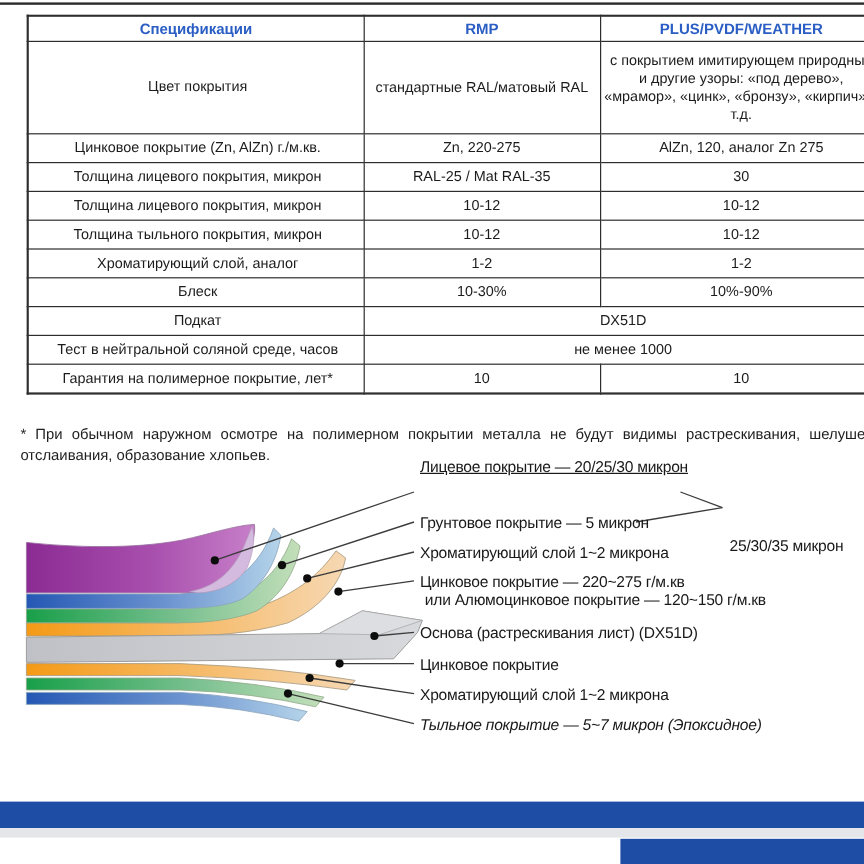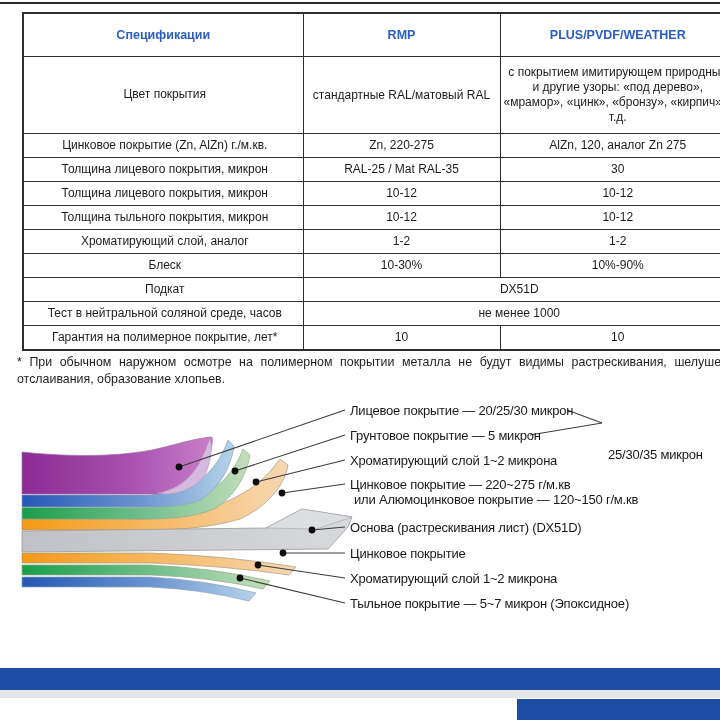--- a/index.html
+++ b/index.html
@@ -6,21 +6,21 @@
   body{
     width:720px;height:720px;position:relative;overflow:hidden;background:#ffffff;
     font-family:"Liberation Sans", sans-serif;
   }
   .topline{position:absolute;left:0;top:2px;width:720px;height:2px;background:#2b2b2b;}
 
   
   .table-wrap{position:absolute;left:22px;top:12px;width:698px;overflow:hidden;}
   table.spec{border-collapse:collapse;table-layout:fixed;width:713px;border:2.4px solid #2e2e2e;}
   table.spec td, table.spec th{border:1.6px solid #2e2e2e;overflow:hidden;}
-  th.hdr{color:#2a5ec4;font-size:12.5px;font-weight:bold;height:20px;padding:11px 2px;text-align:center;}
+  th.hdr{color:#2a5ec4;font-size:12.5px;font-weight:bold;height:20px;padding:0 2px;text-align:center;}
   td.lbl{font-size:12px;color:#1c1c1c;text-align:center;padding:1px 4px 1px 7px;height:21px;line-height:13.5px;}
   td.val{font-size:12px;color:#1c1c1c;text-align:center;padding:1px 3px;height:21px;line-height:14.5px;}
   tr.tall td{height:74px;}
   tr.tall td.val{line-height:14.8px;}
 
   
   .footnote{
     position:absolute;left:17px;top:342px;width:728px;
     font-size:12.4px;line-height:16.5px;color:#1f1f1f;text-align:justify;
   }
@@ -166,26 +166,26 @@
     <circle cx="235" cy="76" r="3.4"></circle>
     <circle cx="256" cy="87" r="3.4"></circle>
     <circle cx="282" cy="98" r="3.4"></circle>
     <circle cx="312" cy="135" r="3.4"></circle>
     <circle cx="283" cy="158" r="3.4"></circle>
     <circle cx="258" cy="170" r="3.4"></circle>
     <circle cx="240" cy="183" r="3.4"></circle>
   </g>
 </svg>
 
-<div class="dlabel" style="left:350px;top:403px;">Лицевое покрытие  —  20/25/30 микрон</div>
+<div class="dlabel" style="left:350px;top:381px;text-decoration:underline;">Лицевое покрытие  —  20/25/30 микрон</div>
 <div class="dlabel" style="left:350px;top:428px;">Грунтовое покрытие  —  5 микрон</div>
 <div class="dlabel" style="left:350px;top:453px;">Хроматирующий слой 1~2 микрона</div>
 <div class="dlabel" style="left:350px;top:477px;">Цинковое покрытие — 220~275 г/м.кв</div>
 <div class="dlabel" style="left:354px;top:492px;">или Алюмоцинковое покрытие — 120~150 г/м.кв</div>
 <div class="dlabel" style="left:350px;top:520px;">Основа (растрескивания лист) (DX51D)</div>
 <div class="dlabel" style="left:350px;top:546px;text-align:right;">Цинковое покрытие</div>
 <div class="dlabel" style="left:350px;top:571px;">Хроматирующий слой 1~2 микрона</div>
-<div class="dlabel" style="left:350px;top:596px;">Тыльное покрытие — 5~7 микрон (Эпоксидное)</div>
+<div class="dlabel" style="left:350px;top:596px;font-style:italic;">Тыльное покрытие — 5~7 микрон (Эпоксидное)</div>
 <div class="dlabel" style="left:608px;top:416px;margin-top:31px;">25/30/35 микрон</div>
 
 <div class="bar-blue"></div>
 <div class="bar-gray"></div>
 <div class="bar-blue-small"></div>
 
 </body></html>

